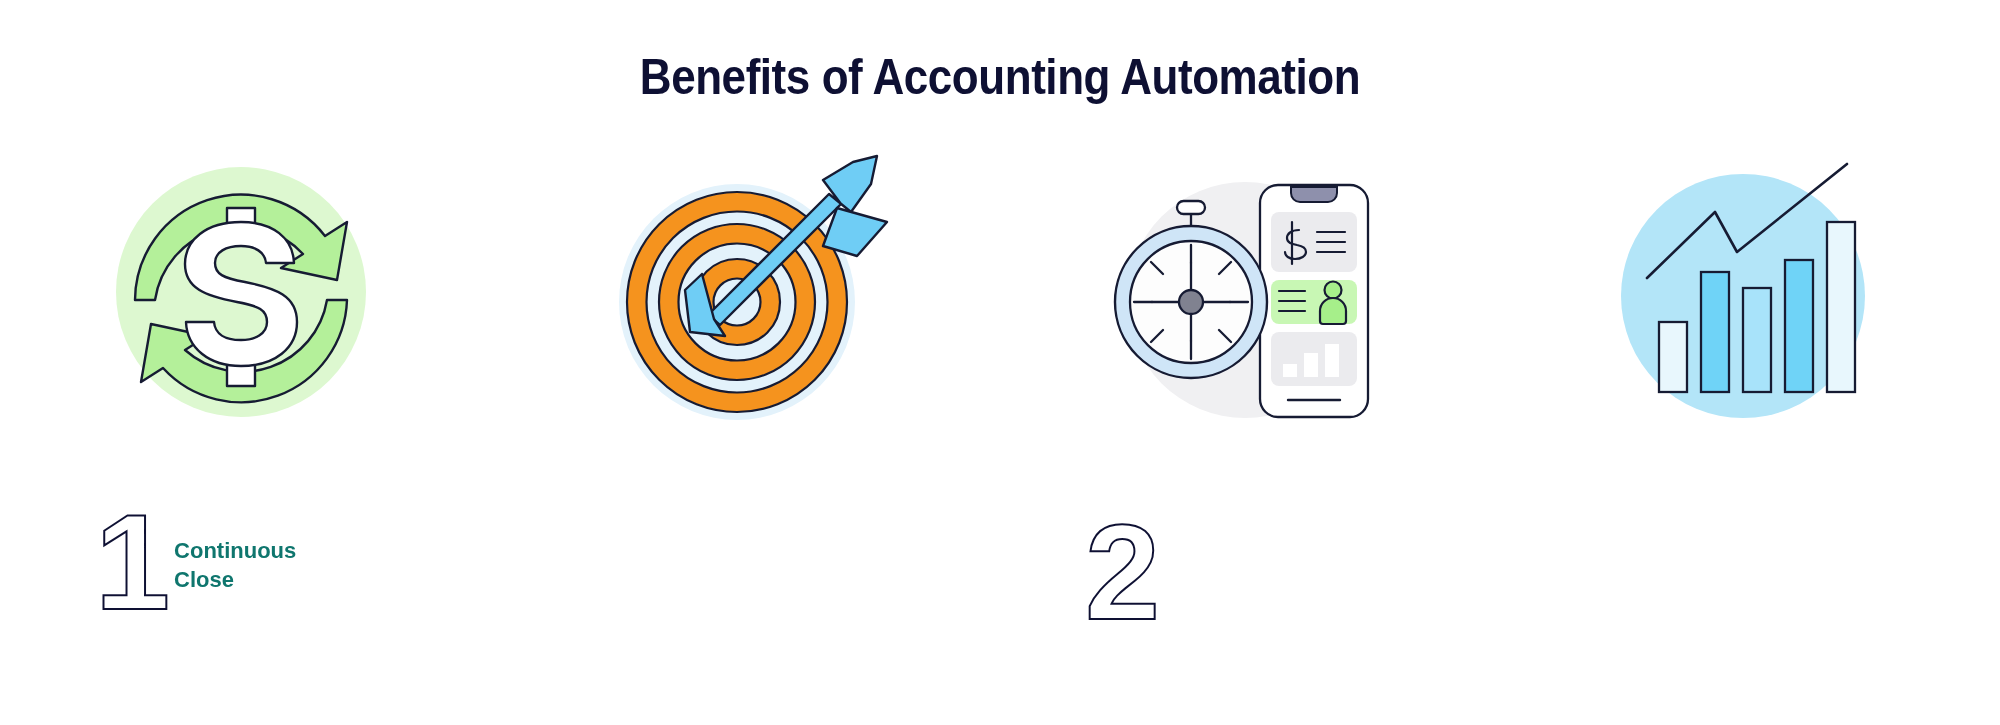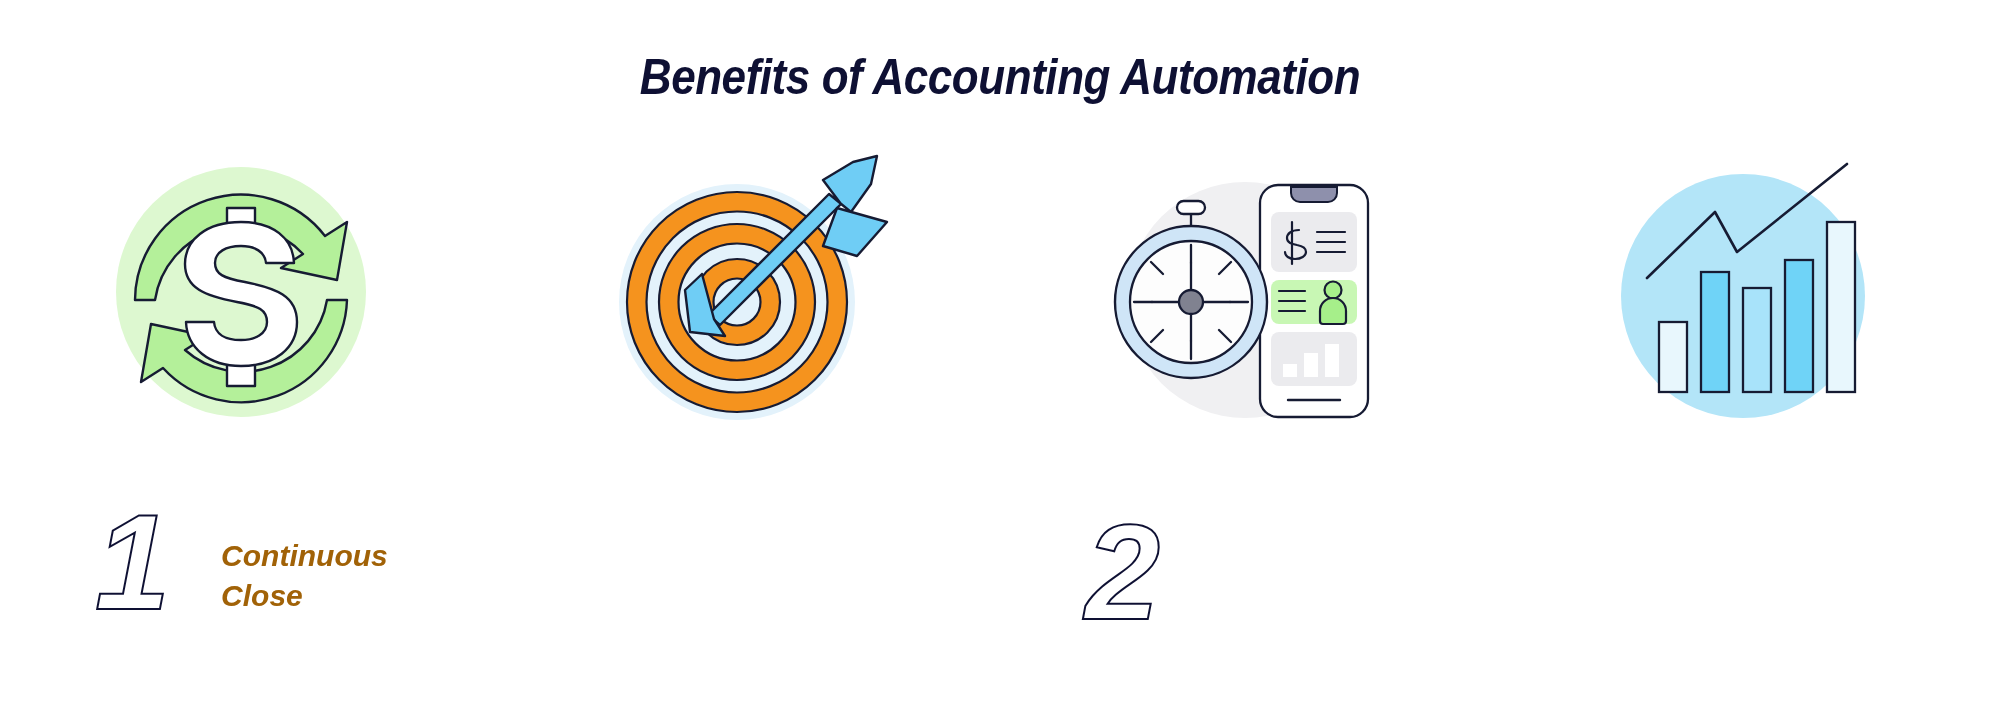--- a/index.html
+++ b/index.html
@@ -4,21 +4,21 @@
 <title>Benefits of Accounting Automation</title>
 <style>
   html,body{margin:0;padding:0;}
   body{
     width:2000px;height:725px;
     background:#ffffff;
     font-family:"Liberation Sans", sans-serif;
     overflow:hidden;
     position:relative;
   }
-  .canvas{position:relative;width:2000px;height:725px;font-style:italic;}
+  .canvas{position:relative;width:2000px;height:725px;}
 
   .title{
     position:absolute;
     top:48px;left:0;width:2000px;
     text-align:center;
     font-family:"Liberation Sans Narrow","Liberation Sans",sans-serif;
     font-weight:700;
     font-size:50px;
     letter-spacing:-0.5px;
     color:#0e1033;
@@ -61,26 +61,25 @@
     line-height:0.78;
     color:transparent;
     -webkit-text-stroke:2px #0e1033;
     text-stroke:2px #0e1033;
     margin:0;padding:0;
     user-select:none;
   }
   .lbl{
     font-family:"Liberation Sans","DejaVu Sans",sans-serif;
     font-weight:700;
-    font-size:30px;
+    font-size:22px;
     line-height:1.33;
-    color:#a16207;
+    color:#0f766e;
     white-space:pre-line;
     padding-top:26px;
-    margin-left:47px;
   }
 
   
   .cap1{left:95px;top:360px;}
   .cap2{left:585px;top:370px;}
   .cap1 .num{margin-right:4px;}
   .cap2 .num{margin-right:12px;}
 </style>
 </head>
 <body>

